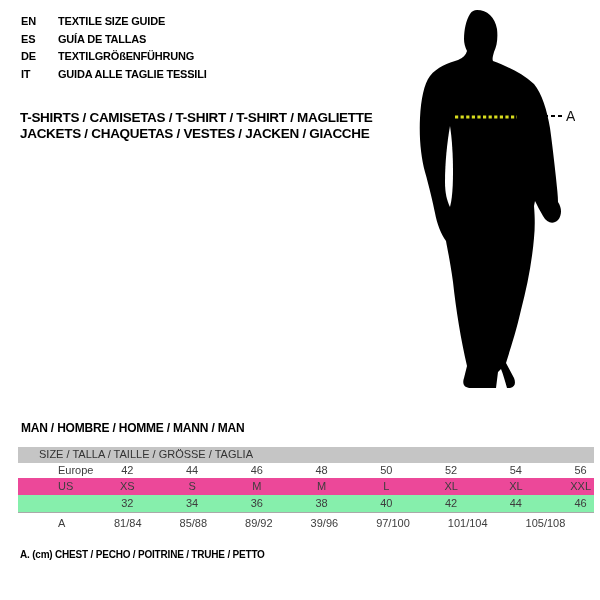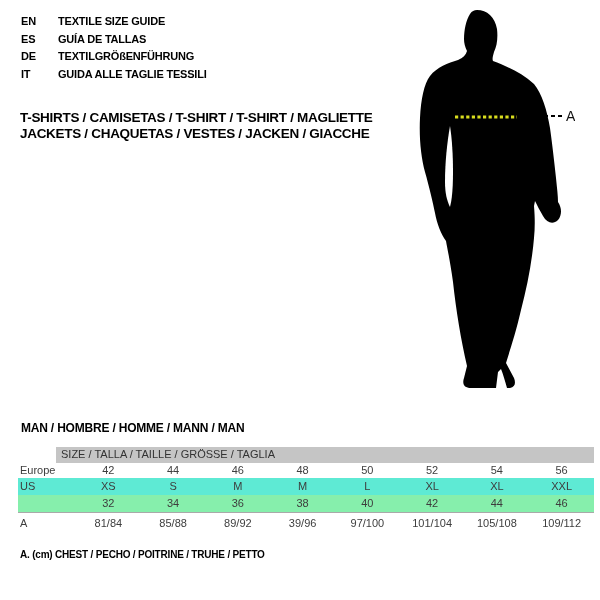--- a/index.html
+++ b/index.html
@@ -15,26 +15,26 @@
   
   .categories{position:absolute;left:20px;top:110px;}
   .cat-line{font-size:13.5px;font-weight:700;letter-spacing:-0.3px;line-height:16.2px;}
   
   .figure-wrap{position:absolute;left:395px;top:0;width:180px;height:400px;}
   .measure-letter{font-family:"Liberation Sans", sans-serif;font-size:14px;fill:#111;}
   
   .man-heading{position:absolute;left:21px;top:421px;font-size:12px;font-weight:700;letter-spacing:-0.2px;}
   
   .size-table{position:absolute;left:18px;top:447px;width:576px;font-size:11px;color:#3d3d3d;}
-  .st-header{background:#c5c5c5;height:15.5px;line-height:15.5px;padding-left:5px;color:#333;margin-left:38px;}
+  .st-header{background:#c5c5c5;height:15.5px;line-height:15.5px;padding-left:21px;color:#333;}
   .st-row{display:grid;grid-template-columns:58px repeat(8,1fr);align-items:center;}
-  .st-row .cell{text-align:center;}
+  .st-row .cell{text-align:center;margin-left:38px;}
   .st-row .label{text-align:left;padding-left:2px;}
   .row-europe{height:15.5px;background:#ffffff;}
-  .row-us{height:16.5px;background:#5eead4;}
+  .row-us{height:16.5px;background:#ec4899;}
   .row-num{height:17px;background:#86efac;}
   .row-a{height:20px;background:#ffffff;border-top:1px solid #a9a9a9;}
   
   .footnote{position:absolute;left:20px;top:549px;font-size:10px;font-weight:700;letter-spacing:-0.2px;}
 </style>
 </head>
 <body>
 
 <div id="canvas">
 

